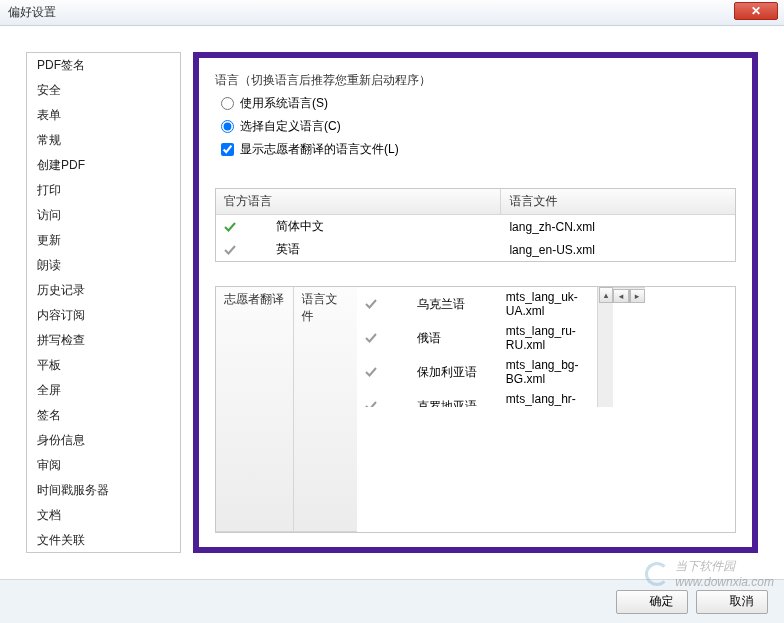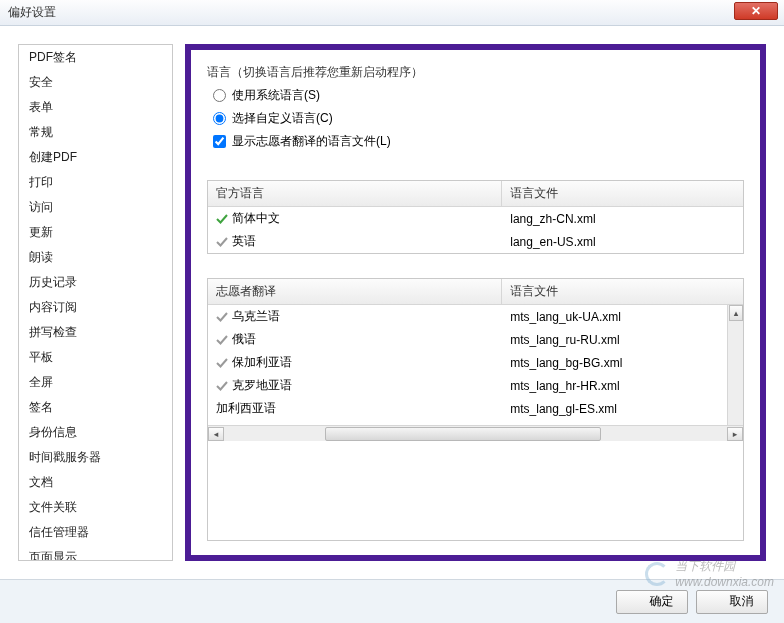--- a/index.html
+++ b/index.html
@@ -1,39 +1,39 @@
 <!DOCTYPE html>
 <html><head>
 <meta charset="utf-8">
 <style>
 * { box-sizing: border-box; margin: 0; padding: 0; font-family: "Microsoft YaHei", "SimSun", sans-serif; font-size: 12px; }
 body { background: #e8f0f6; width: 784px; height: 623px; overflow: hidden; position: relative; }
 .titlebar { height: 26px; background: linear-gradient(#fdfdfe, #e9eef5); border-bottom: 1px solid #c9d3de; display: flex; align-items: center; padding-left: 8px; position: relative; }
 .titlebar-text { color: #333; text-align: center; }
 .close-btn { position: absolute; right: 6px; top: 2px; width: 44px; height: 18px; background: linear-gradient(#e26f64, #cf3a27); border: 1px solid #a02a1b; border-radius: 2px; display: flex; align-items: center; justify-content: center; color: #fff; font-weight: bold; cursor: pointer; }
-.dialog-body { display: flex; position: absolute; top: 26px; left: 0; right: 0; bottom: 44px; background: #fff; padding: 18px; }
+.dialog-body { display: flex; position: absolute; top: 26px; left: 0; right: 0; bottom: 44px; background: #fff; padding: 26px; }
 .sidebar { width: 155px; border: 1px solid #c9c9c9; background: #fff; overflow-y: auto; height: 100%; }
 .sidebar-item { padding: 4px 10px; cursor: pointer; color: #222; white-space: nowrap; }
 .main-panel { flex: 1; border: 6px solid #4c1d95; background: #fff; margin-left: 12px; padding: 14px 16px; overflow: hidden; display: flex; flex-direction: column; }
 .group-label { color: #333; margin-bottom: 6px; }
 .radio-row, .checkbox-row { display: flex; align-items: center; margin-left: 6px; margin-bottom: 6px; }
 .radio-row input, .checkbox-row input { margin-right: 6px; }
 .table-wrap { border: 1px solid #c9c9c9; margin-top: 8px; background: #fff; }
 .table-header { display: flex; background: linear-gradient(#fcfcfc, #ececec); border-bottom: 1px solid #d6d6d6; }
 .th { padding: 4px 8px; border-right: 1px solid #d6d6d6; color: #333; }
 .th:last-child { border-right: none; }
 .col1 { width: 55%; }
 .col2 { width: 45%; }
 .table-body { max-height: 52px; overflow: hidden; }
 .tr { display: flex; padding: 2px 0; }
-.td { padding: 1px 8px; display: flex; align-items: center; }
+.td { padding: 1px 8px; display: flex; align-items: center; gap: 36px; }
 .check-icon { display: inline-flex; margin-right: 4px; }
 .check-icon svg { width: 12px; height: 12px; }
 .spacer { height: 16px; }
-.vol-wrap { display: flex; flex-direction: column; flex: 1; }
+.vol-wrap { display: flex; flex-direction: row; flex: 1; }
 .vol-table-body { overflow-x: auto; overflow-y: auto; height: 120px; position: relative; }
 .hscroll { height: 16px; background: #eee; border-top: 1px solid #d6d6d6; display: flex; align-items: center; position: relative; }
 .hscroll-btn { width: 16px; height: 14px; background: linear-gradient(#fcfcfc,#e2e2e2); border: 1px solid #bcbcbc; display: flex; align-items: center; justify-content: center; font-size: 9px; color: #555; }
 .hscroll-track { flex: 1; height: 14px; position: relative; }
 .hscroll-thumb { position: absolute; top: 0; left: 20%; width: 55%; height: 14px; background: linear-gradient(#f5f5f5,#d8d8d8); border: 1px solid #b8b8b8; border-radius: 2px; }
 .vscroll { position: absolute; right: 0; top: 0; bottom: 0; width: 16px; background: #eee; border-left: 1px solid #d6d6d6; }
 .vscroll-btn { height: 16px; width: 14px; margin-left: 1px; background: linear-gradient(#fcfcfc,#e2e2e2); border: 1px solid #bcbcbc; display: flex; align-items:center; justify-content:center; font-size:9px; color:#555; }
 .buttonbar { position: absolute; bottom: 0; left: 0; right: 0; height: 44px; background: #eef3f8; border-top: 1px solid #d0d8e0; display: flex; justify-content: flex-end; align-items: center; padding-right: 16px; gap: 8px; }
 .btn { min-width: 72px; height: 24px; background: linear-gradient(#fdfdfd,#e7e7e7); border: 1px solid #a9a9a9; border-radius: 2px; cursor: pointer; display: flex; align-items: center; justify-content: center; padding-left: 19px; }
 .watermark { position: absolute; right: 10px; bottom: 34px; opacity: 0.45; display: flex; align-items: center; font-size: 13px; color: #666; pointer-events:none;font-style:italic; }
@@ -60,20 +60,21 @@
       <div class="sidebar-item">访问</div>
       <div class="sidebar-item">更新</div>
       <div class="sidebar-item">朗读</div>
       <div class="sidebar-item">历史记录</div>
       <div class="sidebar-item">内容订阅</div>
       <div class="sidebar-item">拼写检查</div>
       <div class="sidebar-item">平板</div>
       <div class="sidebar-item">全屏</div>
       <div class="sidebar-item">签名</div>
       <div class="sidebar-item">身份信息</div>
+      <div class="sidebar-item">审阅</div>
       <div class="sidebar-item">时间戳服务器</div>
       <div class="sidebar-item">文档</div>
       <div class="sidebar-item">文件关联</div>
       <div class="sidebar-item">信任管理器</div>
       <div class="sidebar-item">页面显示</div>
     </div>
 
   <div class="main-panel">
     <div class="group-label">语言（切换语言后推荐您重新启动程序）</div>
 

